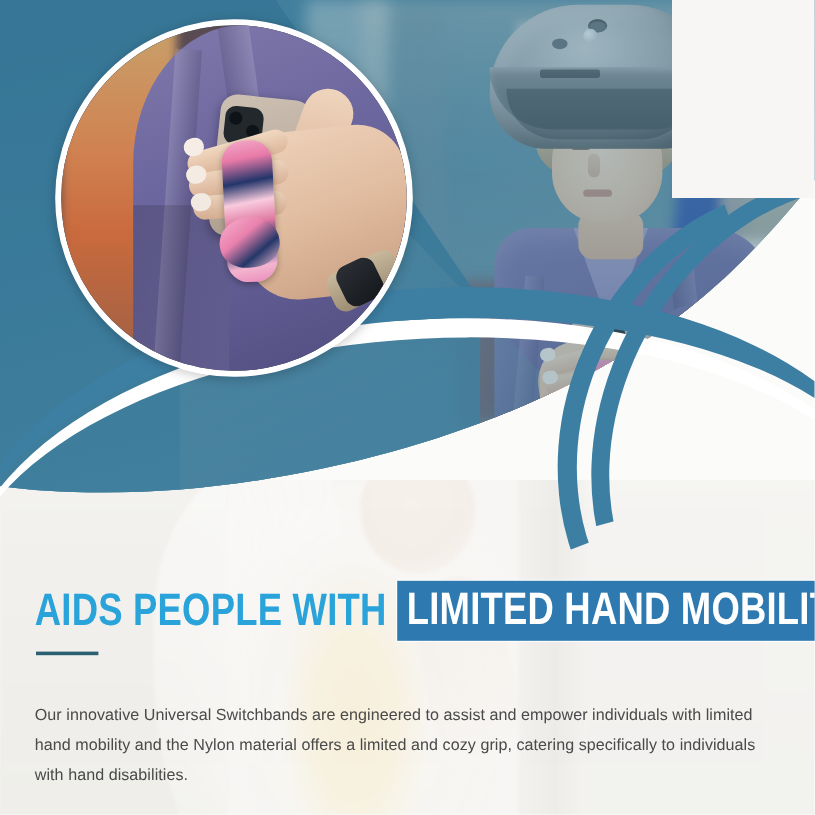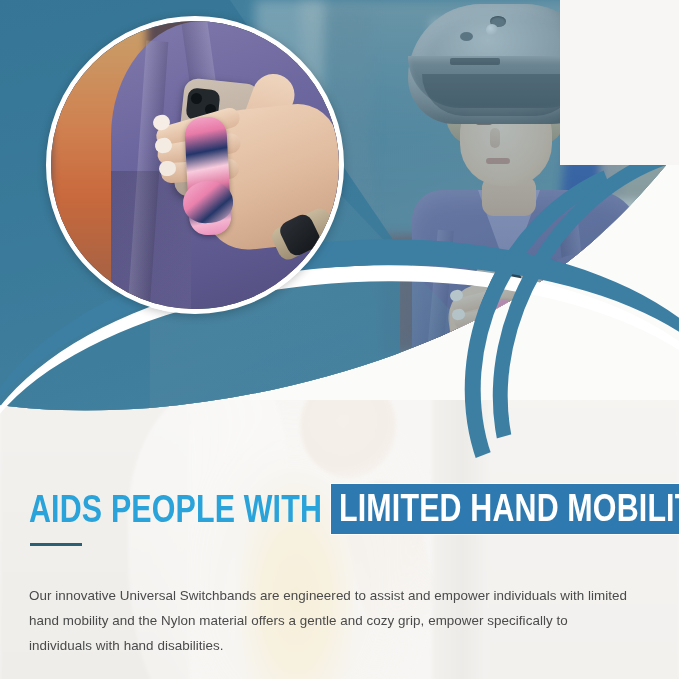--- a/index.html
+++ b/index.html
@@ -435,15 +435,15 @@
     <div class="arc-mask"></div>
   </div>
 
   <div class="headline">
     <span class="h-plain">AIDS PEOPLE WITH</span>
     <span class="h-box"><span>LIMITED HAND MOBILITY</span></span>
   </div>
 
   <div class="rule"></div>
 
-  <p class="body-copy">Our innovative Universal Switchbands are engineered to assist and empower individuals with limited hand mobility and the Nylon material offers a gentle and cozy grip, empower specifically to individuals with hand disabilities.</p>
+  <p class="body-copy">Our innovative Universal Switchbands are engineered to assist and empower individuals with limited hand mobility and the Nylon material offers a limited and cozy grip, catering specifically to individuals with hand disabilities.</p>
 
 </div>
 
 </body></html>

